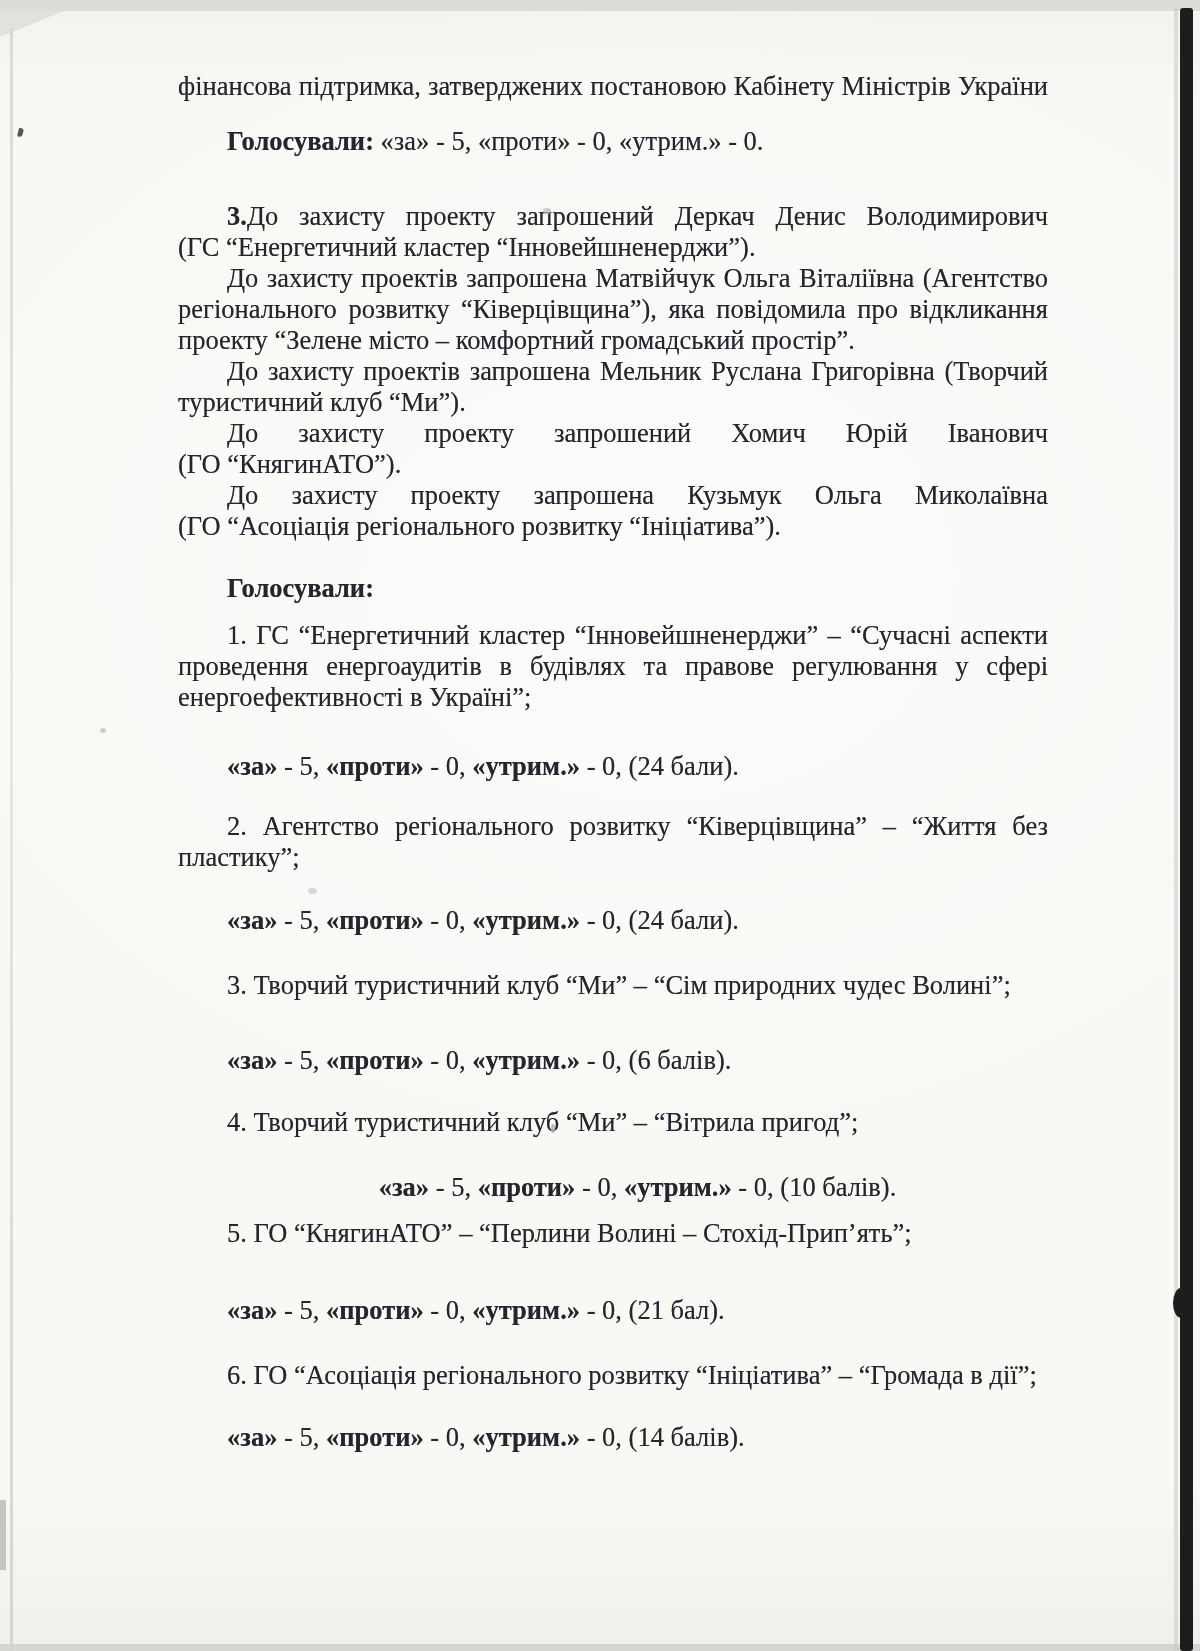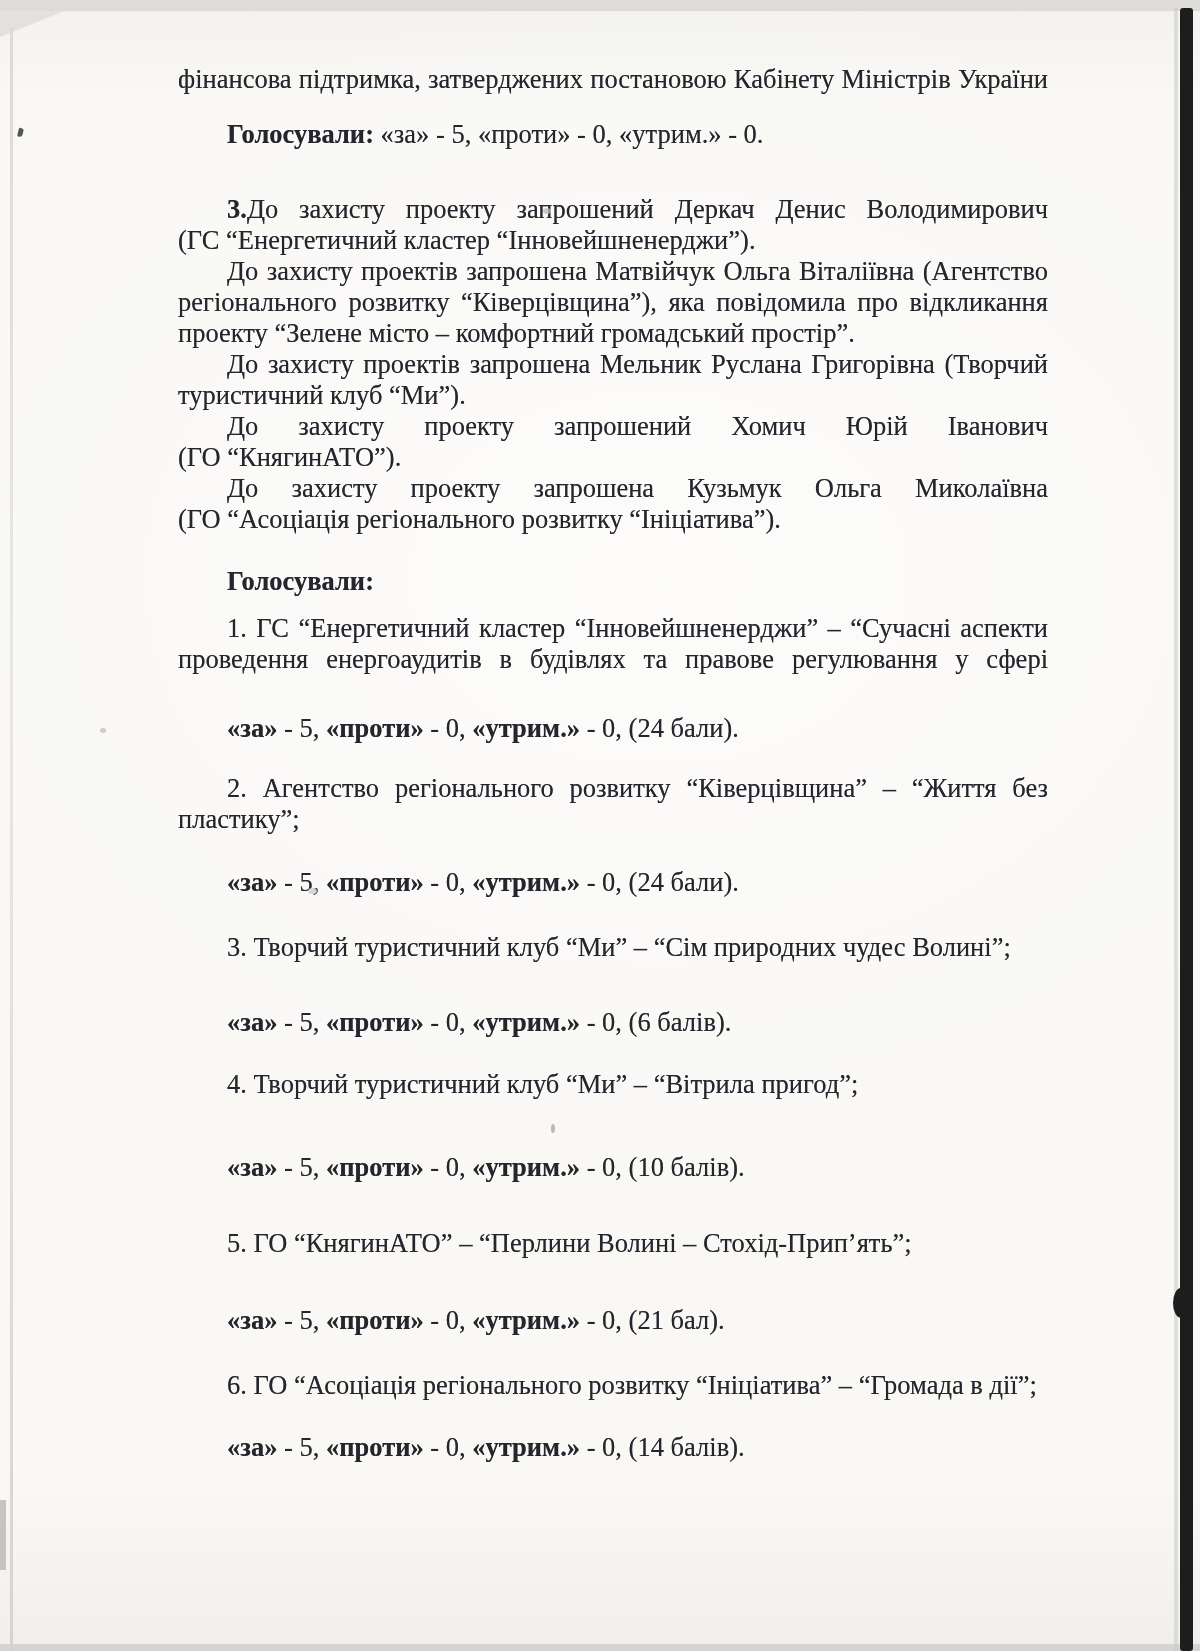--- a/index.html
+++ b/index.html
@@ -28,21 +28,21 @@
   .stripe-soft{position:absolute;left:1174px;top:8px;width:4px;height:1643px;background:#c9c8c4;opacity:.55;}
   .speck{position:absolute;background:#6f6e6c;border-radius:50%;}
   .sp1{left:18px;top:128px;width:5px;height:9px;background:#55545a;border-radius:2px 3px 4px 2px;transform:rotate(14deg);}
   .sp2{left:543px;top:208px;width:8px;height:6px;background:#b9b8bd;opacity:.75;}
   .sp3{left:551px;top:1124px;width:4px;height:9px;background:#a9a8ad;opacity:.8;}
   .sp4{left:100px;top:728px;width:6px;height:5px;background:#c2c1bf;opacity:.8;}
   .sp5{left:308px;top:888px;width:9px;height:6px;background:#d3d2cf;opacity:.9;}
 
   
   .text-area{
-    position:absolute;left:178px;top:64px;width:870px;
+    position:absolute;left:178px;top:71px;width:870px;
     color:var(--ink,#25252e);
     font-size:26.5px;line-height:31px;
     text-shadow:0 0 0.6px rgba(37,37,46,.55);
   }
   .ln{min-height:31px;}
   .j{text-align:justify;height:31px;overflow:hidden;}
   .j::after{content:"";display:inline-block;width:100%;}
   .ind{padding-left:49px;}
   .b{font-weight:bold;}
   
@@ -51,22 +51,22 @@
   #b-p3{margin-top:44px;}
   #b-p4,#b-p5,#b-p6,#b-p7{margin-top:0;}
   #b-heading{margin-top:31px;}
   #b-item1{margin-top:16px;}
   #b-vote1{margin-top:38px;}
   #b-item2{margin-top:29px;}
   #b-vote2{margin-top:32px;}
   #b-item3{margin-top:34px;}
   #b-vote3{margin-top:44px;}
   #b-item4{margin-top:31px;}
-  #b-vote4{margin-top:52px;}
-  #b-item5{margin-top:45px;}
+  #b-vote4{margin-top:34px;text-align:center;}
+  #b-item5{margin-top:15px;}
   #b-vote5{margin-top:46px;}
   #b-item6{margin-top:34px;}
   #b-vote6{margin-top:31px;}
 </style>
 </head>
 <body>
 
 <div class="paper-shade"></div>
 
 <div class="text-area">
@@ -96,20 +96,21 @@
   <div id="b-p7" class="para">
       <div class="ln j ind"><span>До захисту проекту запрошена Кузьмук Ольга Миколаївна</span></div>
       <div class="ln"><span>(ГО “Асоціація регіонального розвитку “Ініціатива”).</span></div>
     </div>
   <div id="b-heading" class="para">
       <div class="ln ind"><span class="b">Голосували:</span></div>
     </div>
   <div id="b-item1" class="para">
       <div class="ln j ind"><span>1. ГС “Енергетичний кластер “Інновейшненерджи” – “Сучасні аспекти</span></div>
       <div class="ln j"><span>проведення енергоаудитів в будівлях та правове регулювання у сфері</span></div>
+      <div class="ln"><span>енергоефективності в Україні”;</span></div>
     </div>
   <div id="b-vote1" class="para">
       <div class="ln ind"><span class="b">«за»</span><span> - 5, </span><span class="b">«проти»</span><span> - 0, </span><span class="b">«утрим.»</span><span> - 0, (24 бали).</span></div>
     </div>
   <div id="b-item2" class="para">
       <div class="ln j ind"><span>2. Агентство регіонального розвитку “Ківерцівщина” – “Життя без</span></div>
       <div class="ln"><span>пластику”;</span></div>
     </div>
   <div id="b-vote2" class="para">
       <div class="ln ind"><span class="b">«за»</span><span> - 5, </span><span class="b">«проти»</span><span> - 0, </span><span class="b">«утрим.»</span><span> - 0, (24 бали).</span></div>

